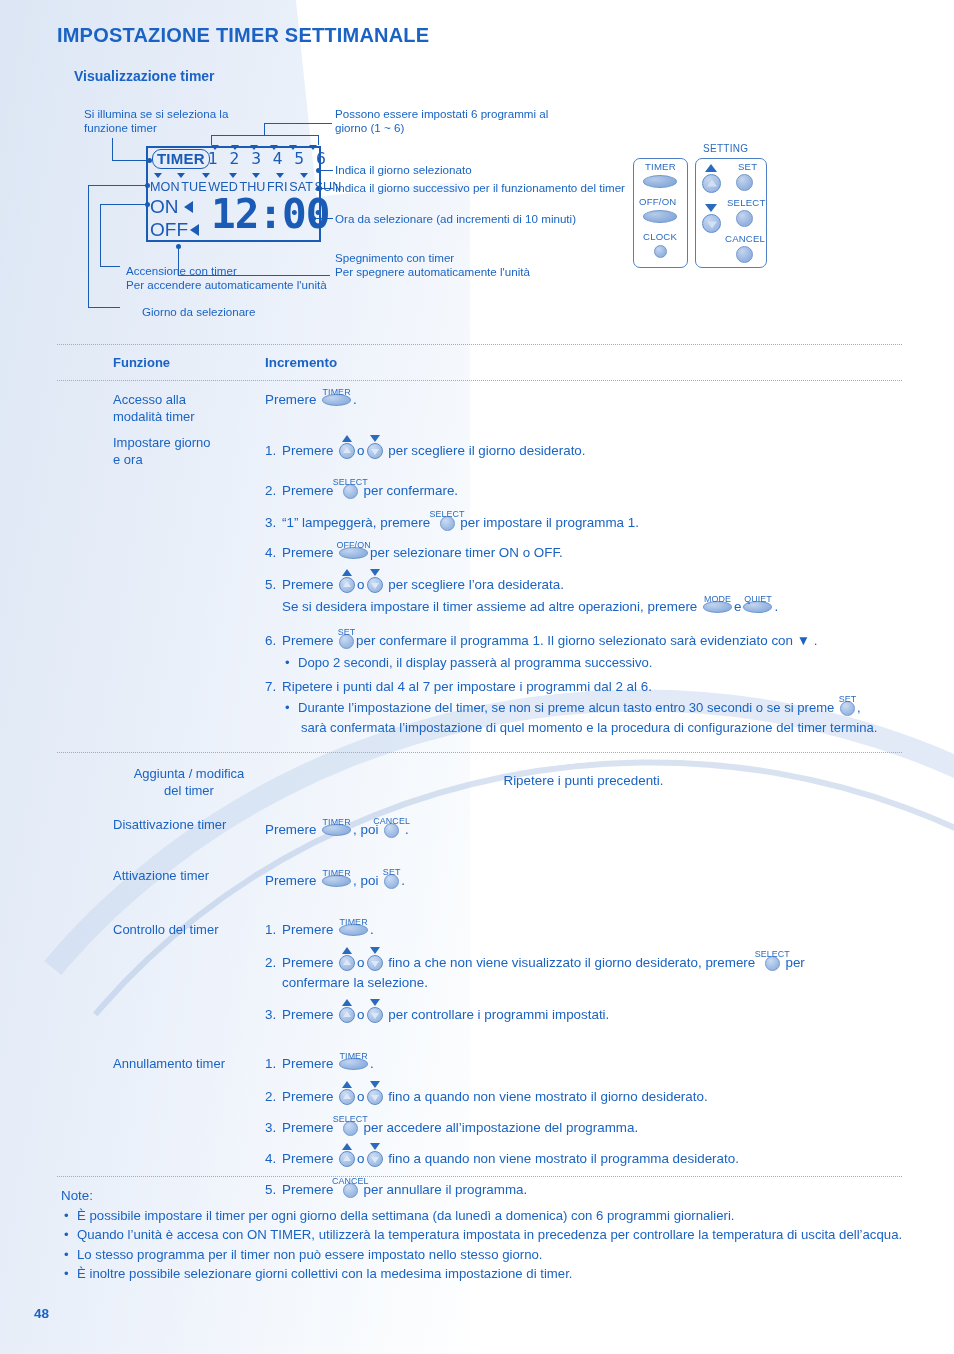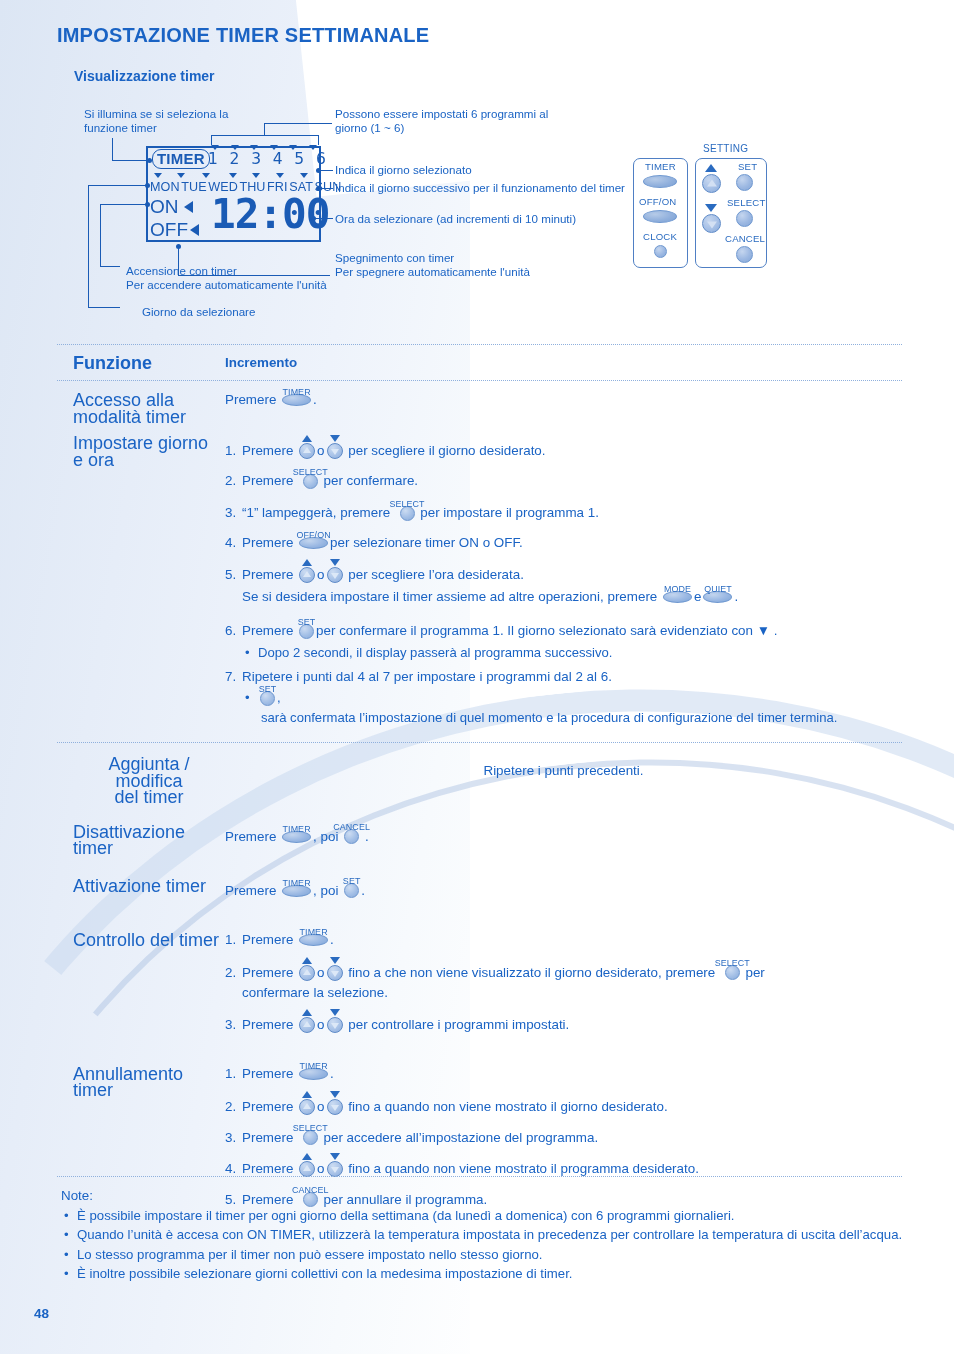--- a/index.html
+++ b/index.html
@@ -206,22 +206,23 @@
     height: 0; border-top: 1.6px dotted #8fb0dd; width: 100%;
   }
   .thead {
     display: flex; padding: 8px 0 7px 16px;
     font-size: 14px; font-weight: bold; color: #1a63c4;
   }
   .thead .c1 { width: 152px; }
   .row { display: flex; padding: 7px 0 6px 16px; }
   .c1 {
     width: 152px; flex: 0 0 152px;
-    color: #1a63c4; font-size: 18px; line-height: 16.5px;
+    color: #1a63c4; font-size: 13px; line-height: 16.5px;
     padding-top: 2px;
+    margin-left: 40px;
   }
   .c2 { flex: 1; color: #1a63c4; font-size: 13.4px; line-height: 20px; }
 
   .step { position: relative; display: block; margin-bottom: 7px; }
   .sub { position: relative; display: block; padding-left: 16px; margin-top: 1px; margin-bottom: 4px; font-size: 13.1px;}
   .sub::before { content: "\2022"; position: absolute; left: 3px; }
   .num { display: inline-block; width: 17px; }
   .ind { padding-left: 17px; display: block; }
 
   
@@ -441,21 +442,21 @@
         <div class="c1" style="white-space:pre-line">Impostare giorno
 e ora</div>
         <div class="c2">
 
           <span class="step" style="margin-top:8px">
             <span class="num">1.</span><span>Premere</span>
             <span class="ib ib-arrow up"><span class="cap-tri"></span><span class="glyph"></span></span><span>o</span><span class="ib ib-arrow down"><span class="cap-tri"></span><span class="glyph"></span></span>
             <span>per scegliere il giorno desiderato.</span>
           </span>
 
-          <span class="step" style="margin-top:10px">
+          <span class="step" style="margin-top:20px">
             <span class="num">2.</span><span>Premere</span>
             &nbsp;<span class="ib ib-round"><span class="lab">SELECT</span></span>&nbsp;<span>per confermare.</span>
           </span>
 
           <span class="step" style="margin-top:12px">
             <span class="num">3.</span><span>“1” lampeggerà, premere</span>
             &nbsp;<span class="ib ib-round"><span class="lab">SELECT</span></span>&nbsp;<span>per impostare il programma 1.</span>
           </span>
 
           <span class="step" style="margin-top:10px">
@@ -476,20 +477,21 @@
           <span class="step" style="margin-top:14px; margin-bottom:2px;">
             <span class="num">6.</span><span>Premere</span>
             <span class="ib ib-round"><span class="lab">SET</span></span><span>per confermare il programma 1. Il giorno selezionato sarà evidenziato con ▼ .</span>
           </span>
           <span class="sub" style="margin-left:17px;">Dopo 2 secondi, il display passerà al programma successivo.</span>
 
           <span class="step" style="margin-bottom:1px">
             <span class="num">7.</span><span>Ripetere i punti dal 4 al 7 per impostare i programmi dal 2 al 6.</span>
           </span>
           <span class="sub" style="margin-left:17px;">
+            <span>Durante l’impostazione del timer, se non si preme alcun tasto entro 30 secondi o se si preme</span>
             <span class="ib ib-round"><span class="lab">SET</span></span><span>,</span>
             <span style="display:block; padding-left:3px;">sarà confermata l’impostazione di quel momento e la procedura di configurazione del timer termina.</span>
           </span>
         </div>
       </div>
 
       <div class="dotline" style="margin-top:4px"></div>
 
       <div class="row" style="padding-top:11px;text-align:center;">
         <div class="c1" style="white-space:pre-line">Aggiunta / modifica

